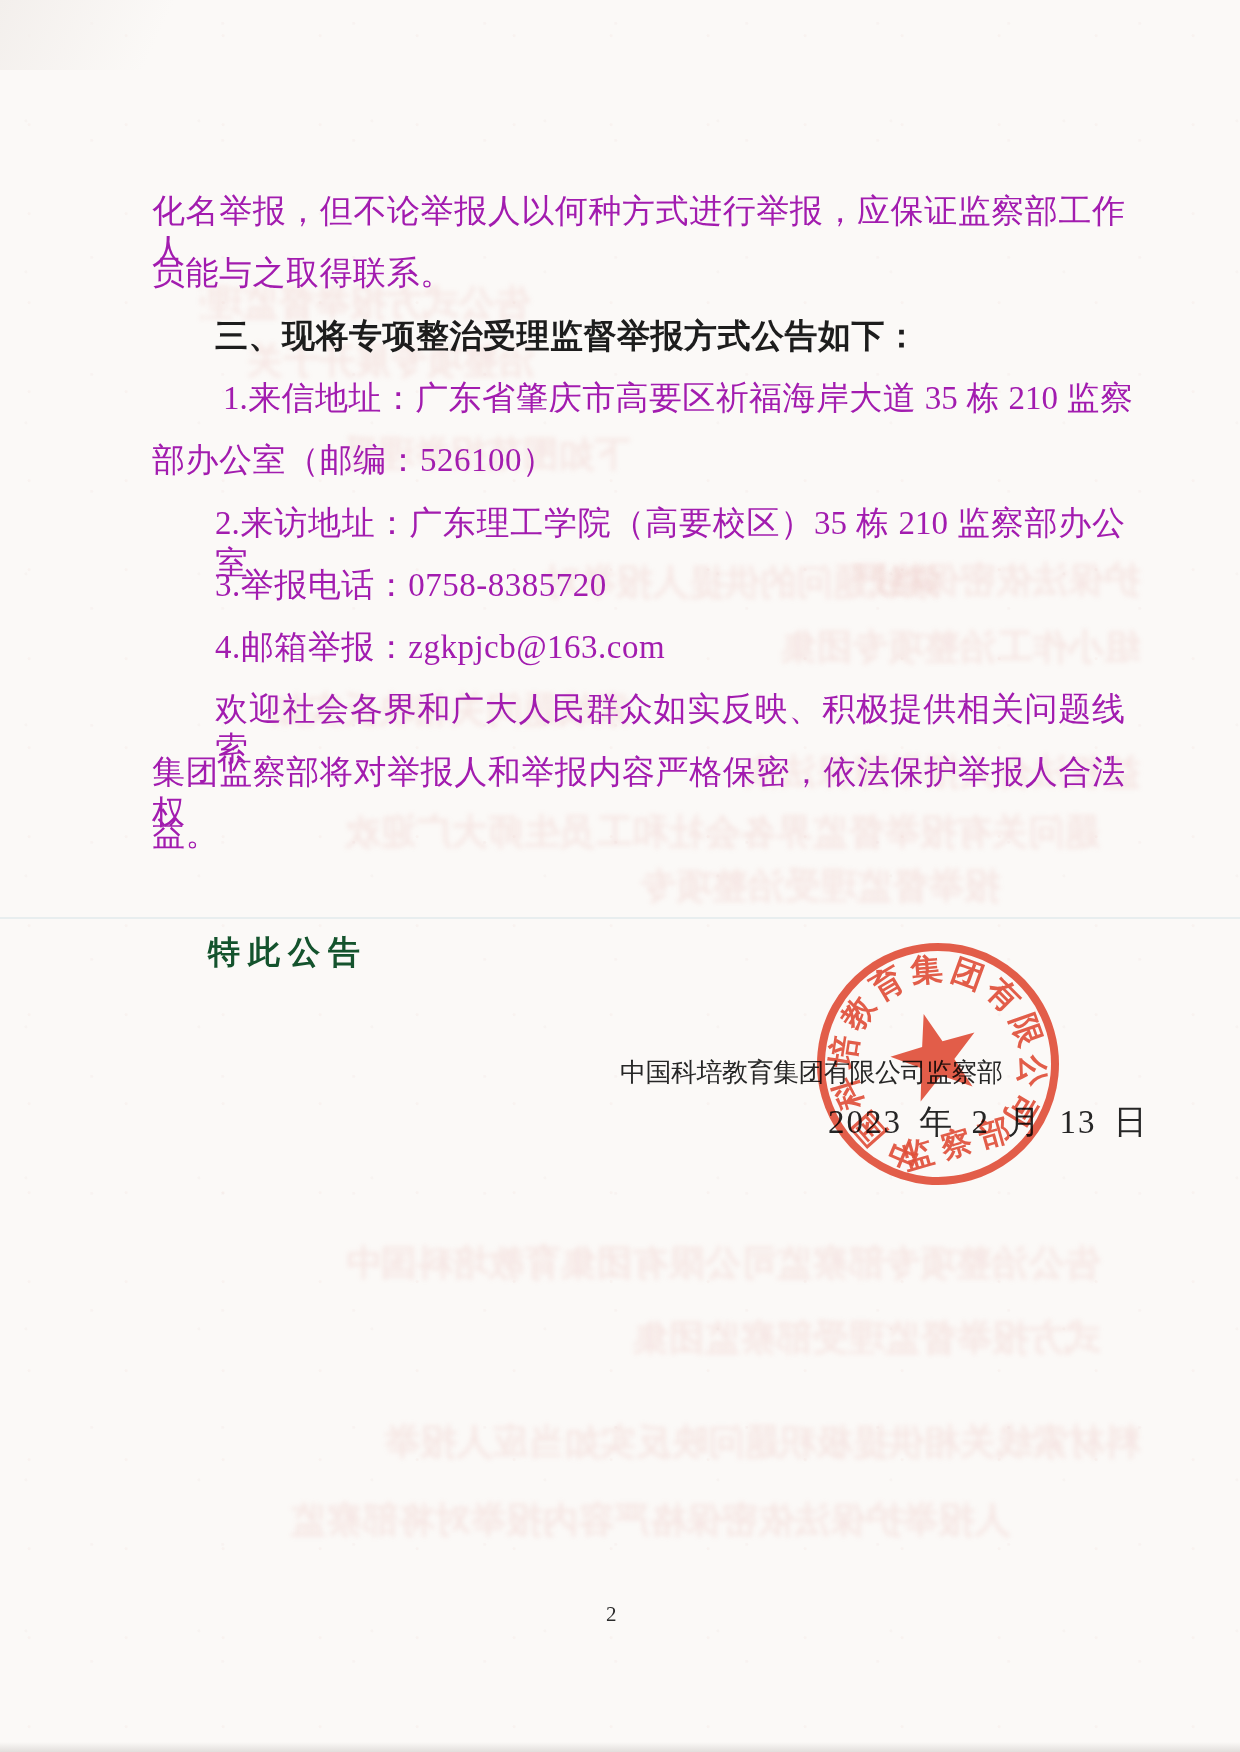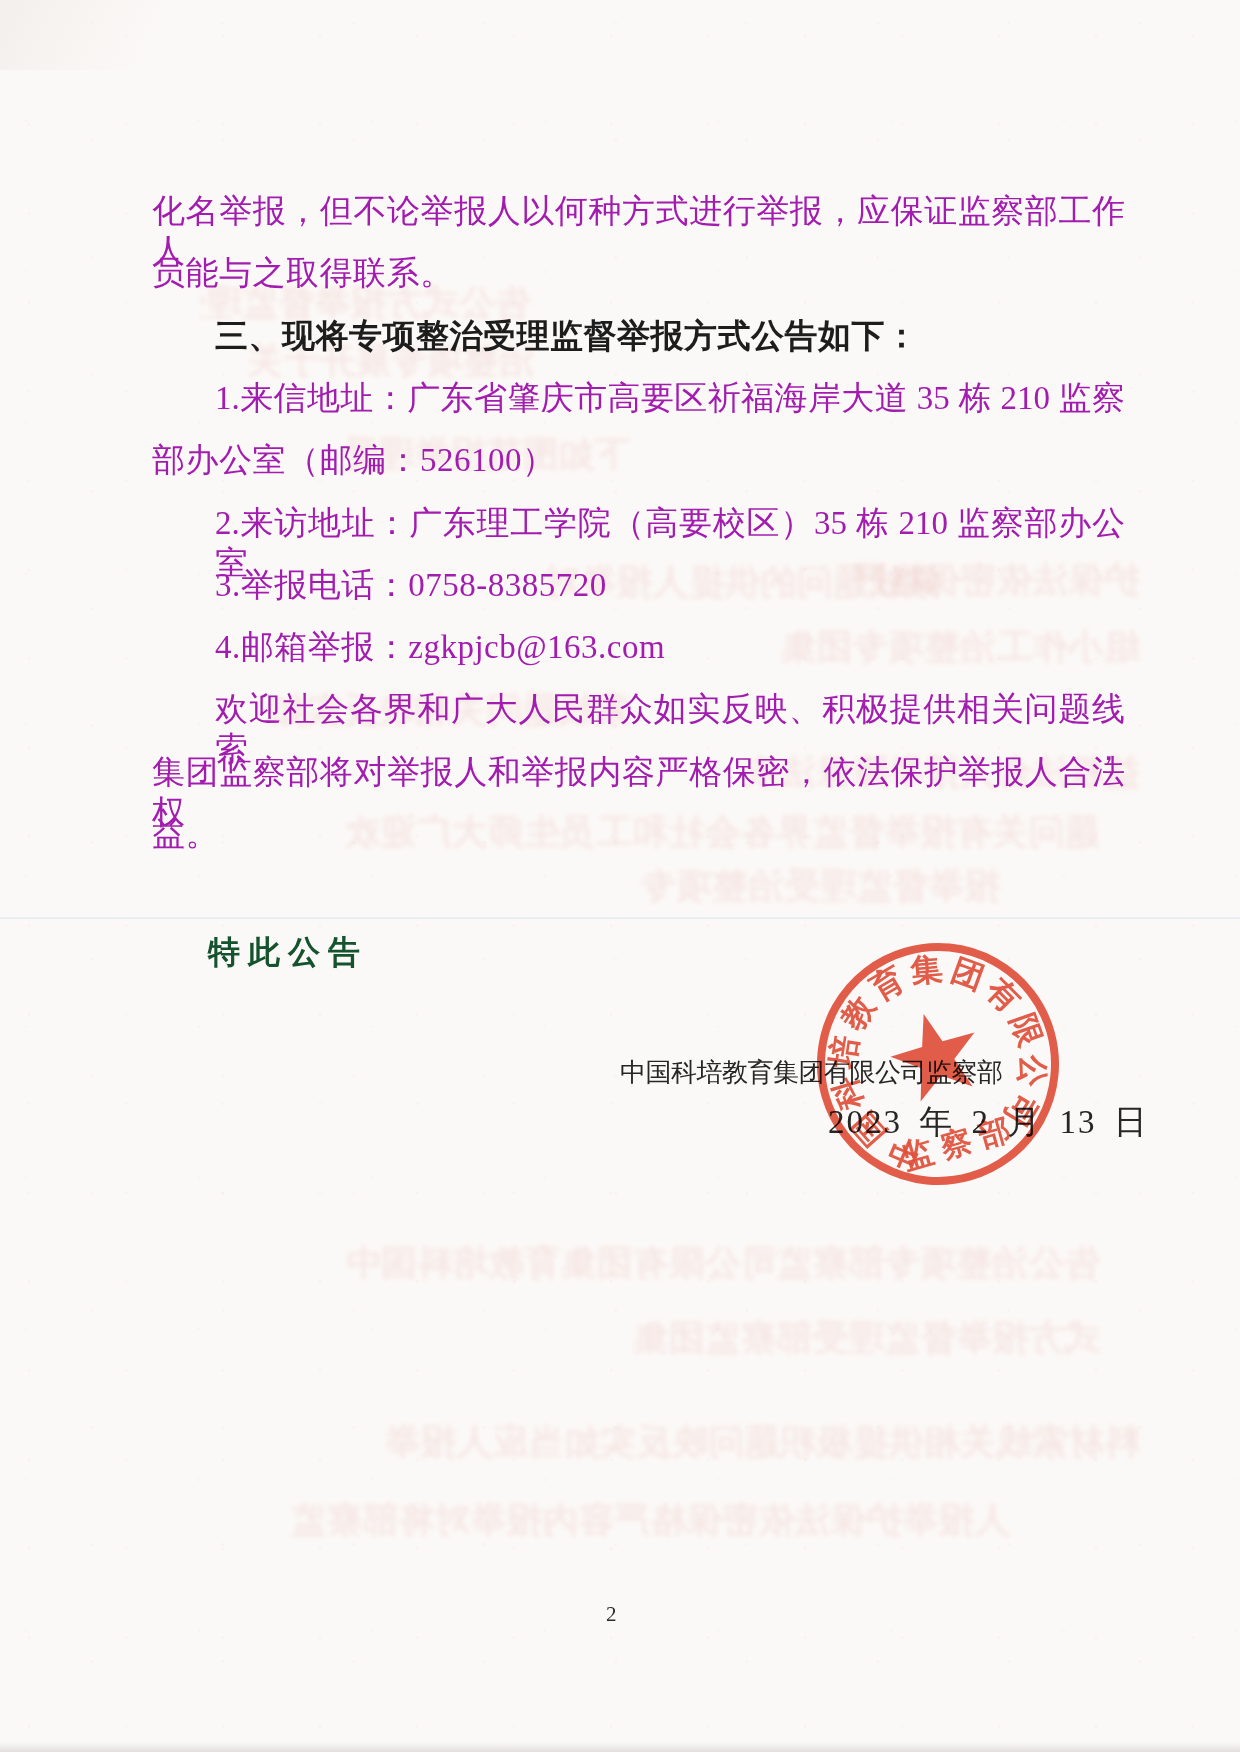--- a/index.html
+++ b/index.html
@@ -90,21 +90,21 @@
     <div class="ghost" style="left: 140px; top: 1420px; width: 1000px;">料材索线关相供提极积题问映反实如当应人报举</div>
     <div class="ghost" style="left: 150px; top: 1498px; width: 860px;">人报举护保法依密保格严容内报举对将部察监</div>
   </div>
 
 <div class="scanline"></div>
 
 <div id="bodylines">
     <div class="line justify" style="top: 191px;">化名举报，但不论举报人以何种方式进行举报，应保证监察部工作人</div>
     <div class="line" style="top: 253px;">员能与之取得联系。</div>
     <div class="line indent bold" style="top: 316px;">三、现将专项整治受理监督举报方式公告如下：</div>
-    <div class="line indent justify" style="top: 378px;">1.来信地址：广东省肇庆市高要区祈福海岸大道 35 栋 210 监察</div>
+    <div class="line indent justify" style="top: 378px; margin-left: 8px;">1.来信地址：广东省肇庆市高要区祈福海岸大道 35 栋 210 监察</div>
     <div class="line" style="top: 440px;">部办公室（邮编：526100）</div>
     <div class="line indent justify" style="top: 503px;">2.来访地址：广东理工学院（高要校区）35 栋 210 监察部办公室</div>
     <div class="line indent" style="top: 565px;">3.举报电话：0758-8385720</div>
     <div class="line indent" style="top: 627px;">4.邮箱举报：zgkpjcb@163.com</div>
     <div class="line indent justify" style="top: 689px;">欢迎社会各界和广大人民群众如实反映、积极提供相关问题线索，</div>
     <div class="line justify" style="top: 752px;">集团监察部将对举报人和举报内容严格保密，依法保护举报人合法权</div>
     <div class="line" style="top: 814px;">益。</div>
   </div>
 
 <div class="closing">特此公告</div>

